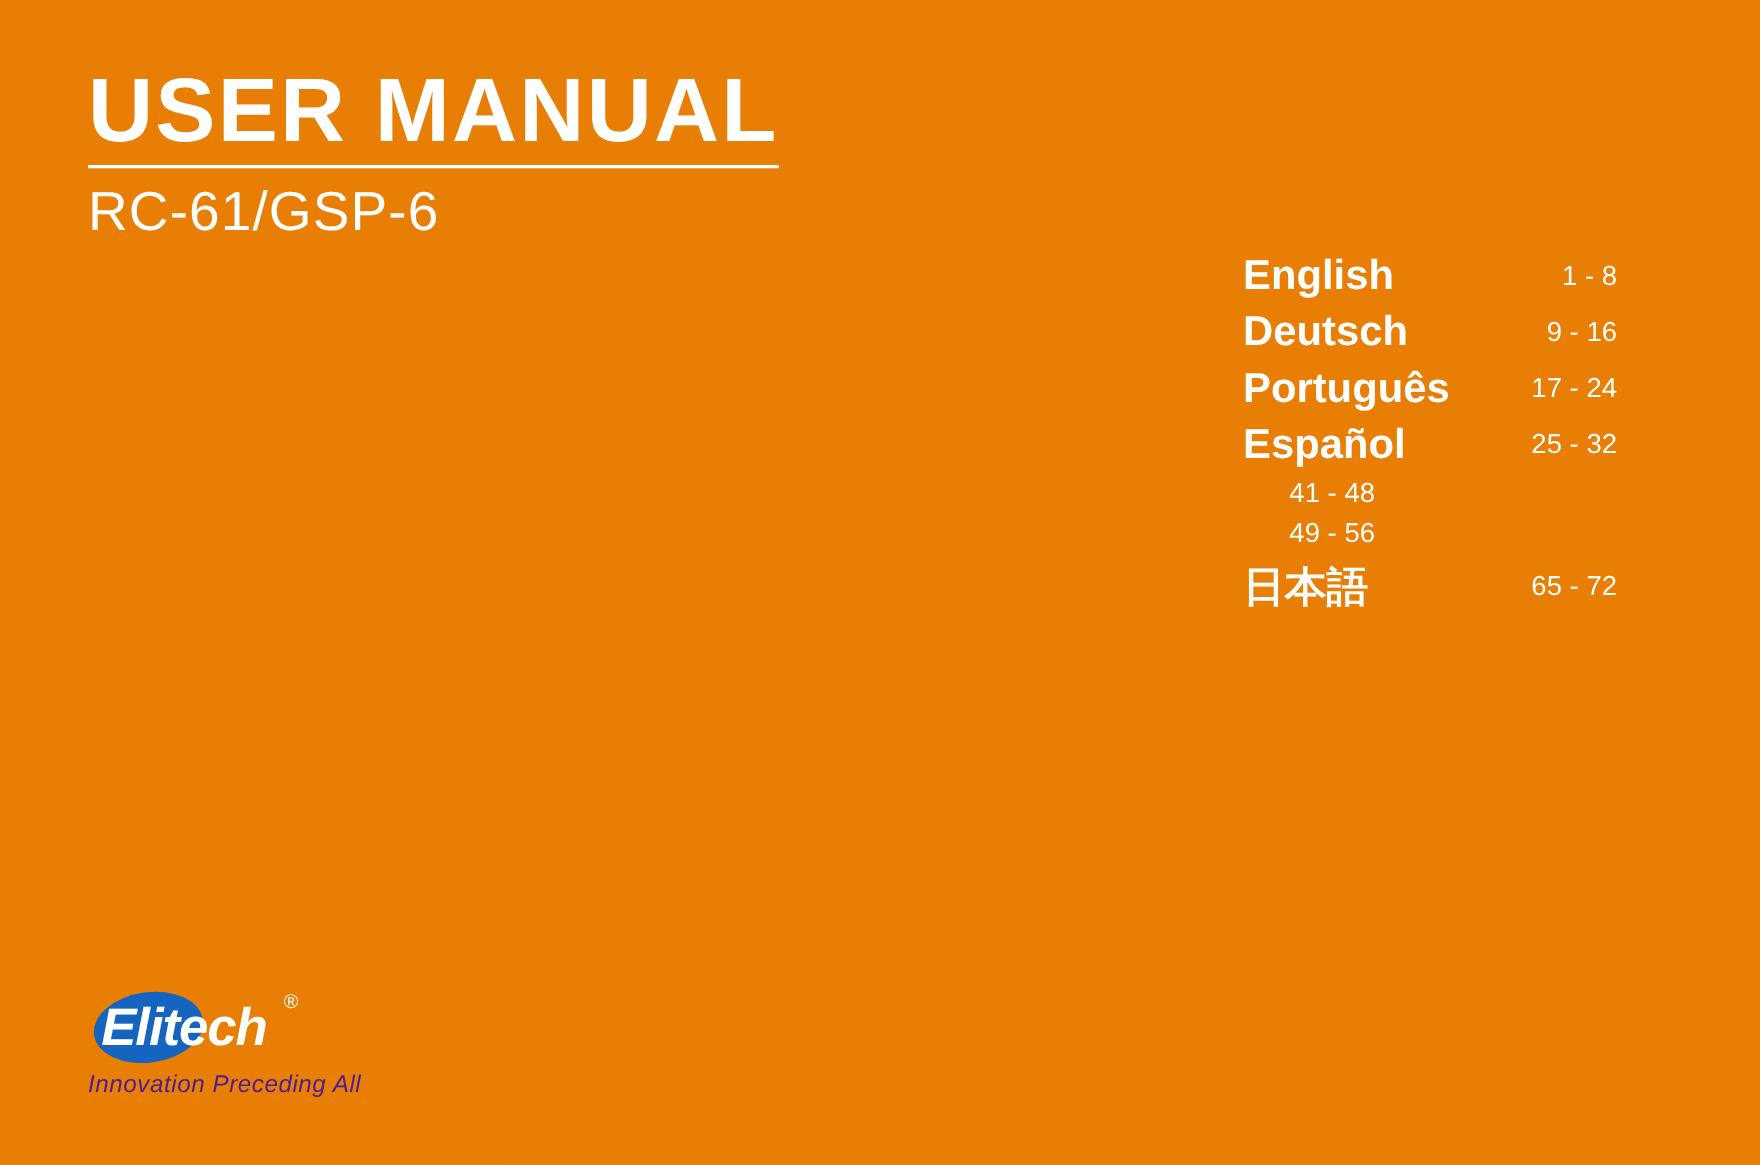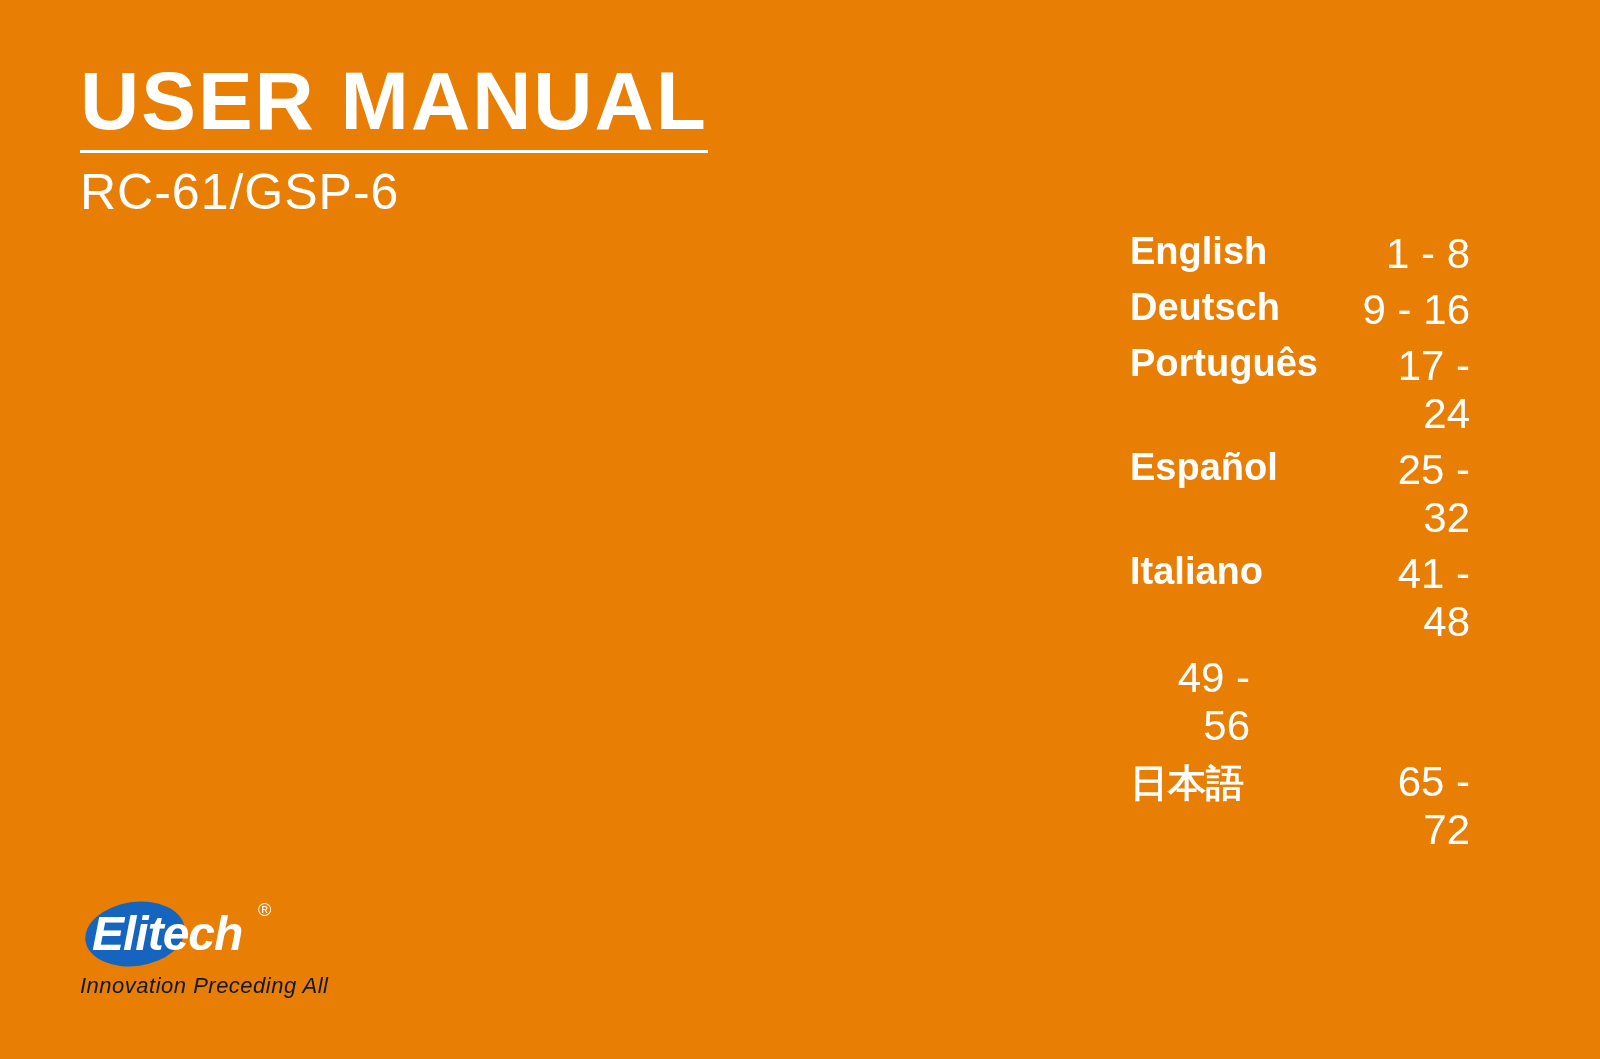--- a/index.html
+++ b/index.html
@@ -56,34 +56,34 @@
     }
 
     .toc-section {
       position: absolute;
       top: 230px;
       right: 130px;
     }
 
     .toc-row {
       display: flex;
-      align-items: flex-start;
+      align-items: center;
       margin-bottom: 8px;
     }
 
     .toc-language {
       font-size: 38px;
       font-weight: 700;
       color: #ffffff;
       width: 220px;
       font-family: Arial, sans-serif;
     }
 
     .toc-pages {
-      font-size: 42px;
+      font-size: 25px;
       font-weight: 400;
       color: #ffffff;
       width: 120px;
       text-align: right;
       font-family: Arial, sans-serif;
     }
 
     .logo-section {
       position: absolute;
       bottom: 60px;
@@ -96,21 +96,21 @@
     }
 
     
     .logo-svg {
       width: 220px;
       height: 75px;
     }
 
     .tagline {
       font-size: 22px;
-      color: #0f172a;
+      color: #4c1d95;
       font-style: italic;
       margin-top: 6px;
       font-family: Arial, sans-serif;
       letter-spacing: 0.5px;
     }
   </style>
 </head>
 <body>
 
 <div class="page">
@@ -133,21 +133,20 @@
       </div>
       <div class="toc-row">
         <span class="toc-language">Português</span>
         <span class="toc-pages">17 - 24</span>
       </div>
       <div class="toc-row">
         <span class="toc-language">Español</span>
         <span class="toc-pages">25 - 32</span>
       </div>
       <div class="toc-row">
-        <span class="toc-language">Italiano</span>
         <span class="toc-pages">41 - 48</span>
       </div>
       <div class="toc-row">
         <span class="toc-pages">49 - 56</span>
       </div>
       <div class="toc-row">
         <span class="toc-language">日本語</span>
         <span class="toc-pages">65 - 72</span>
       </div>
     </div>

